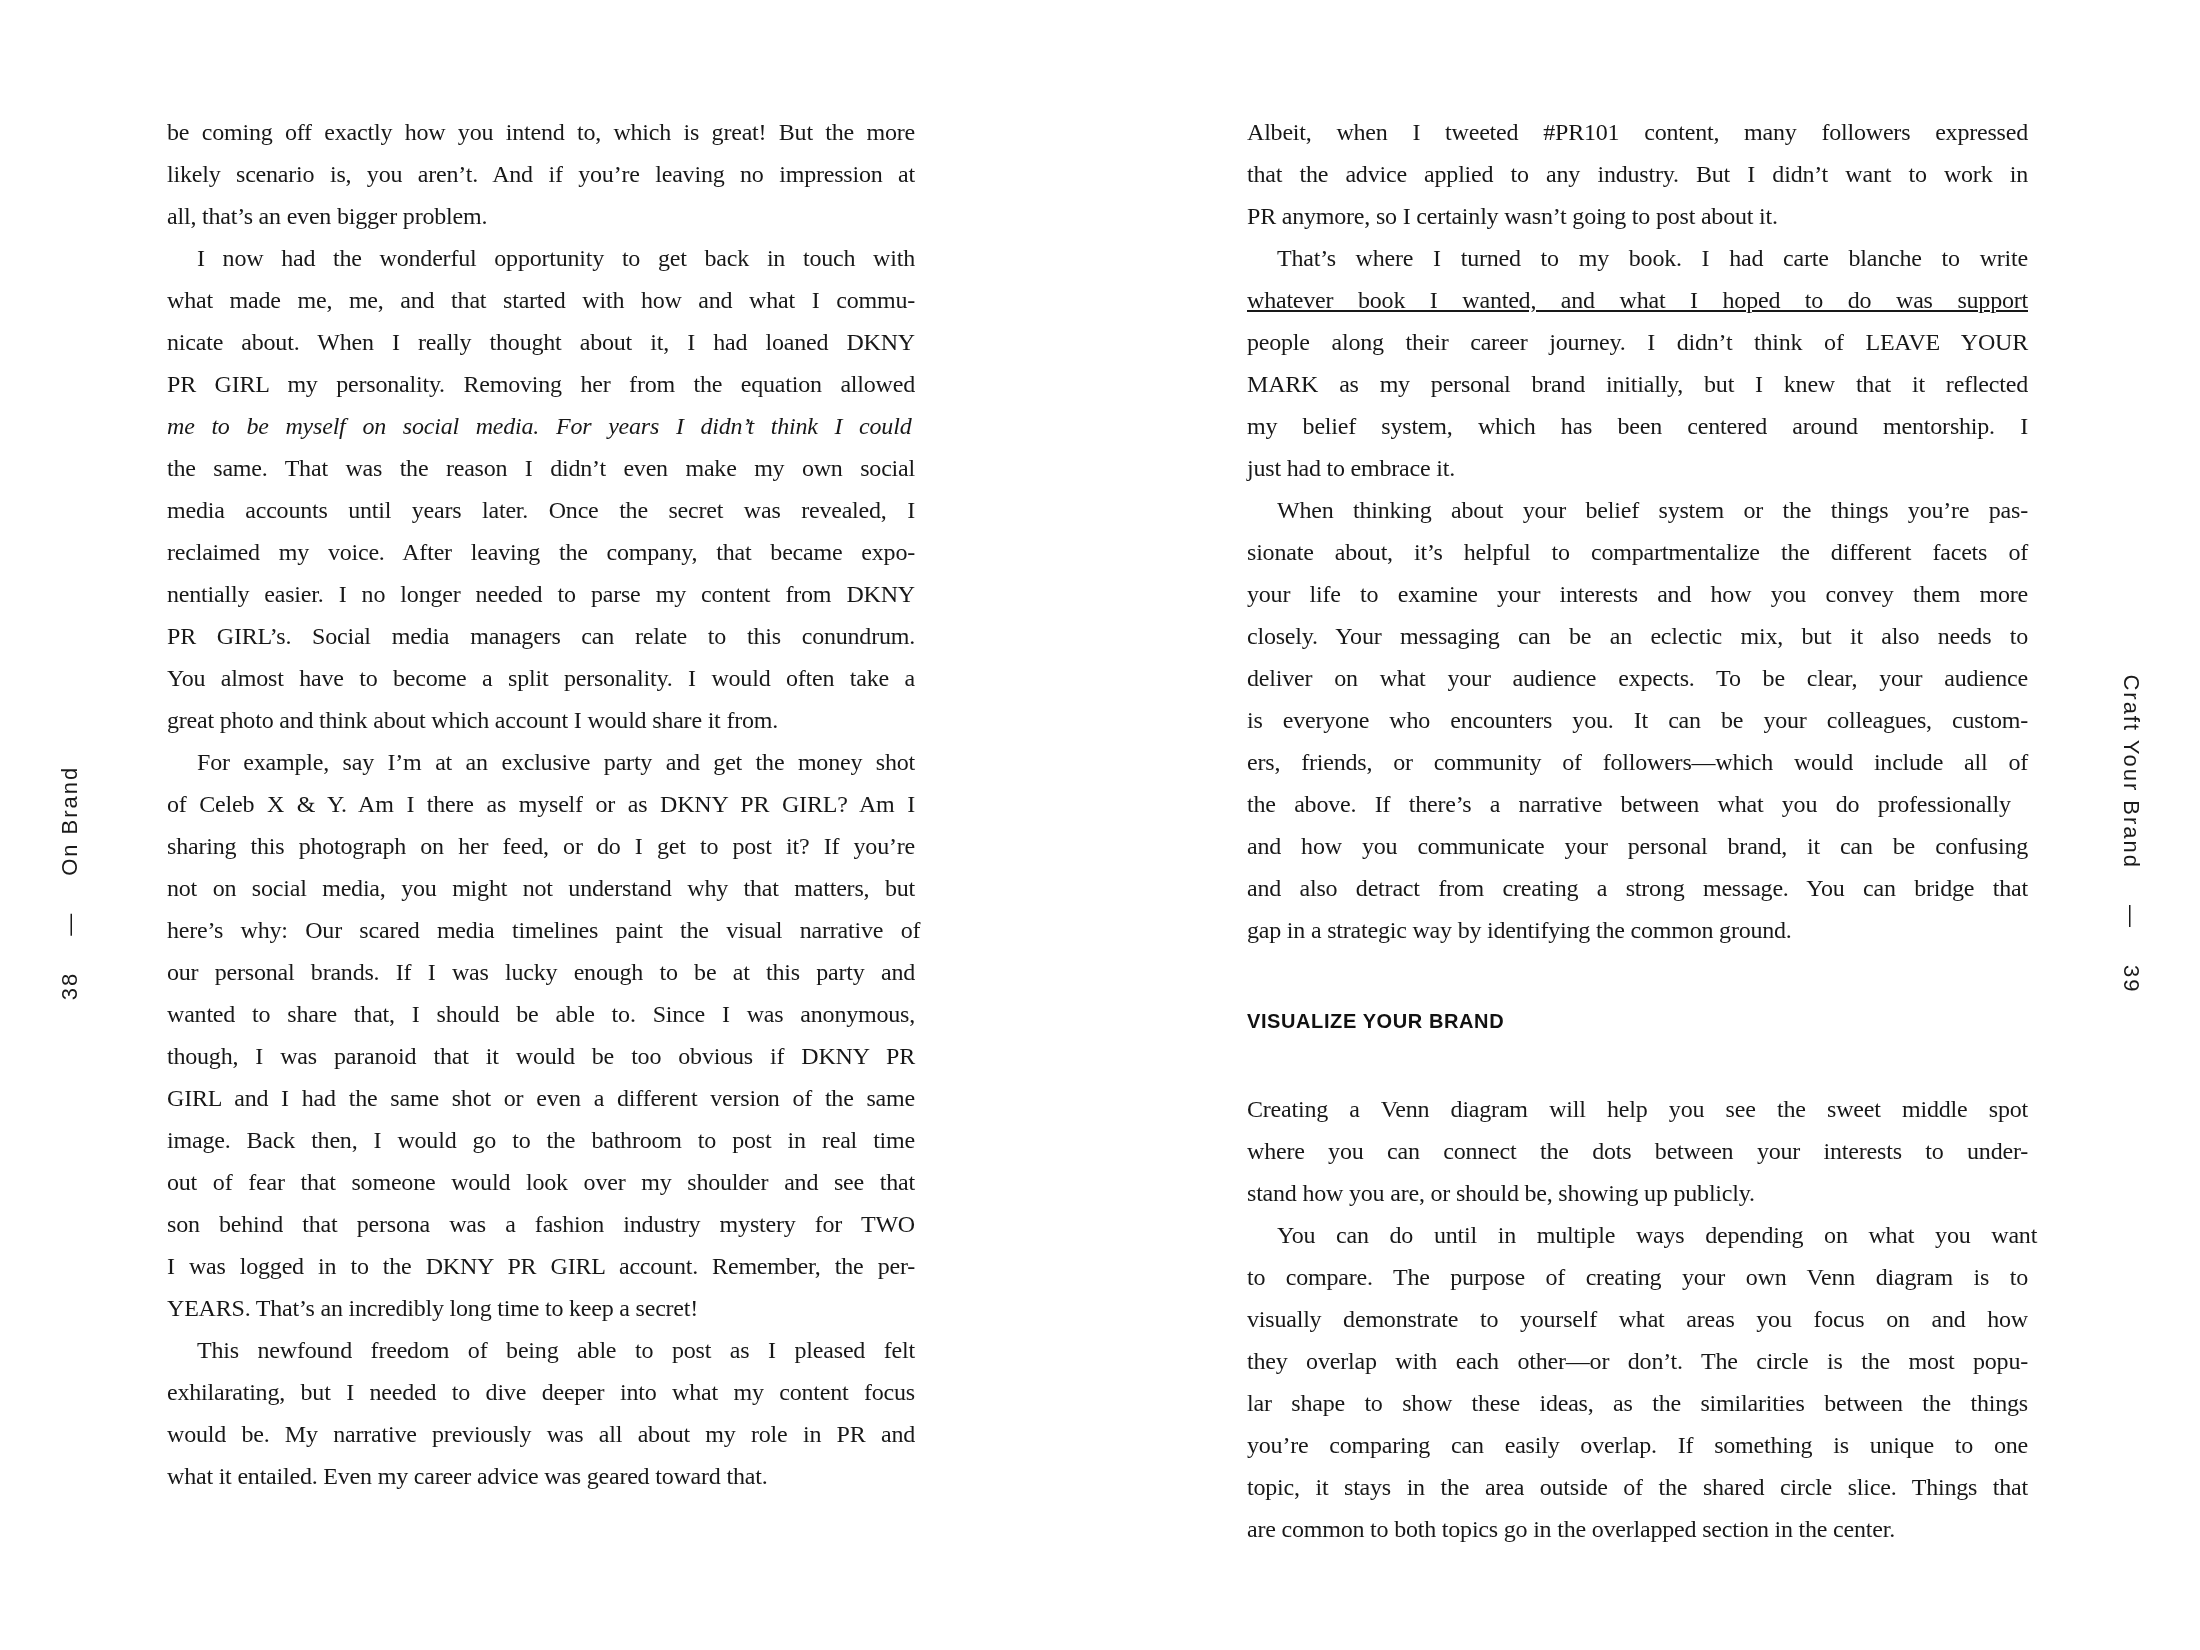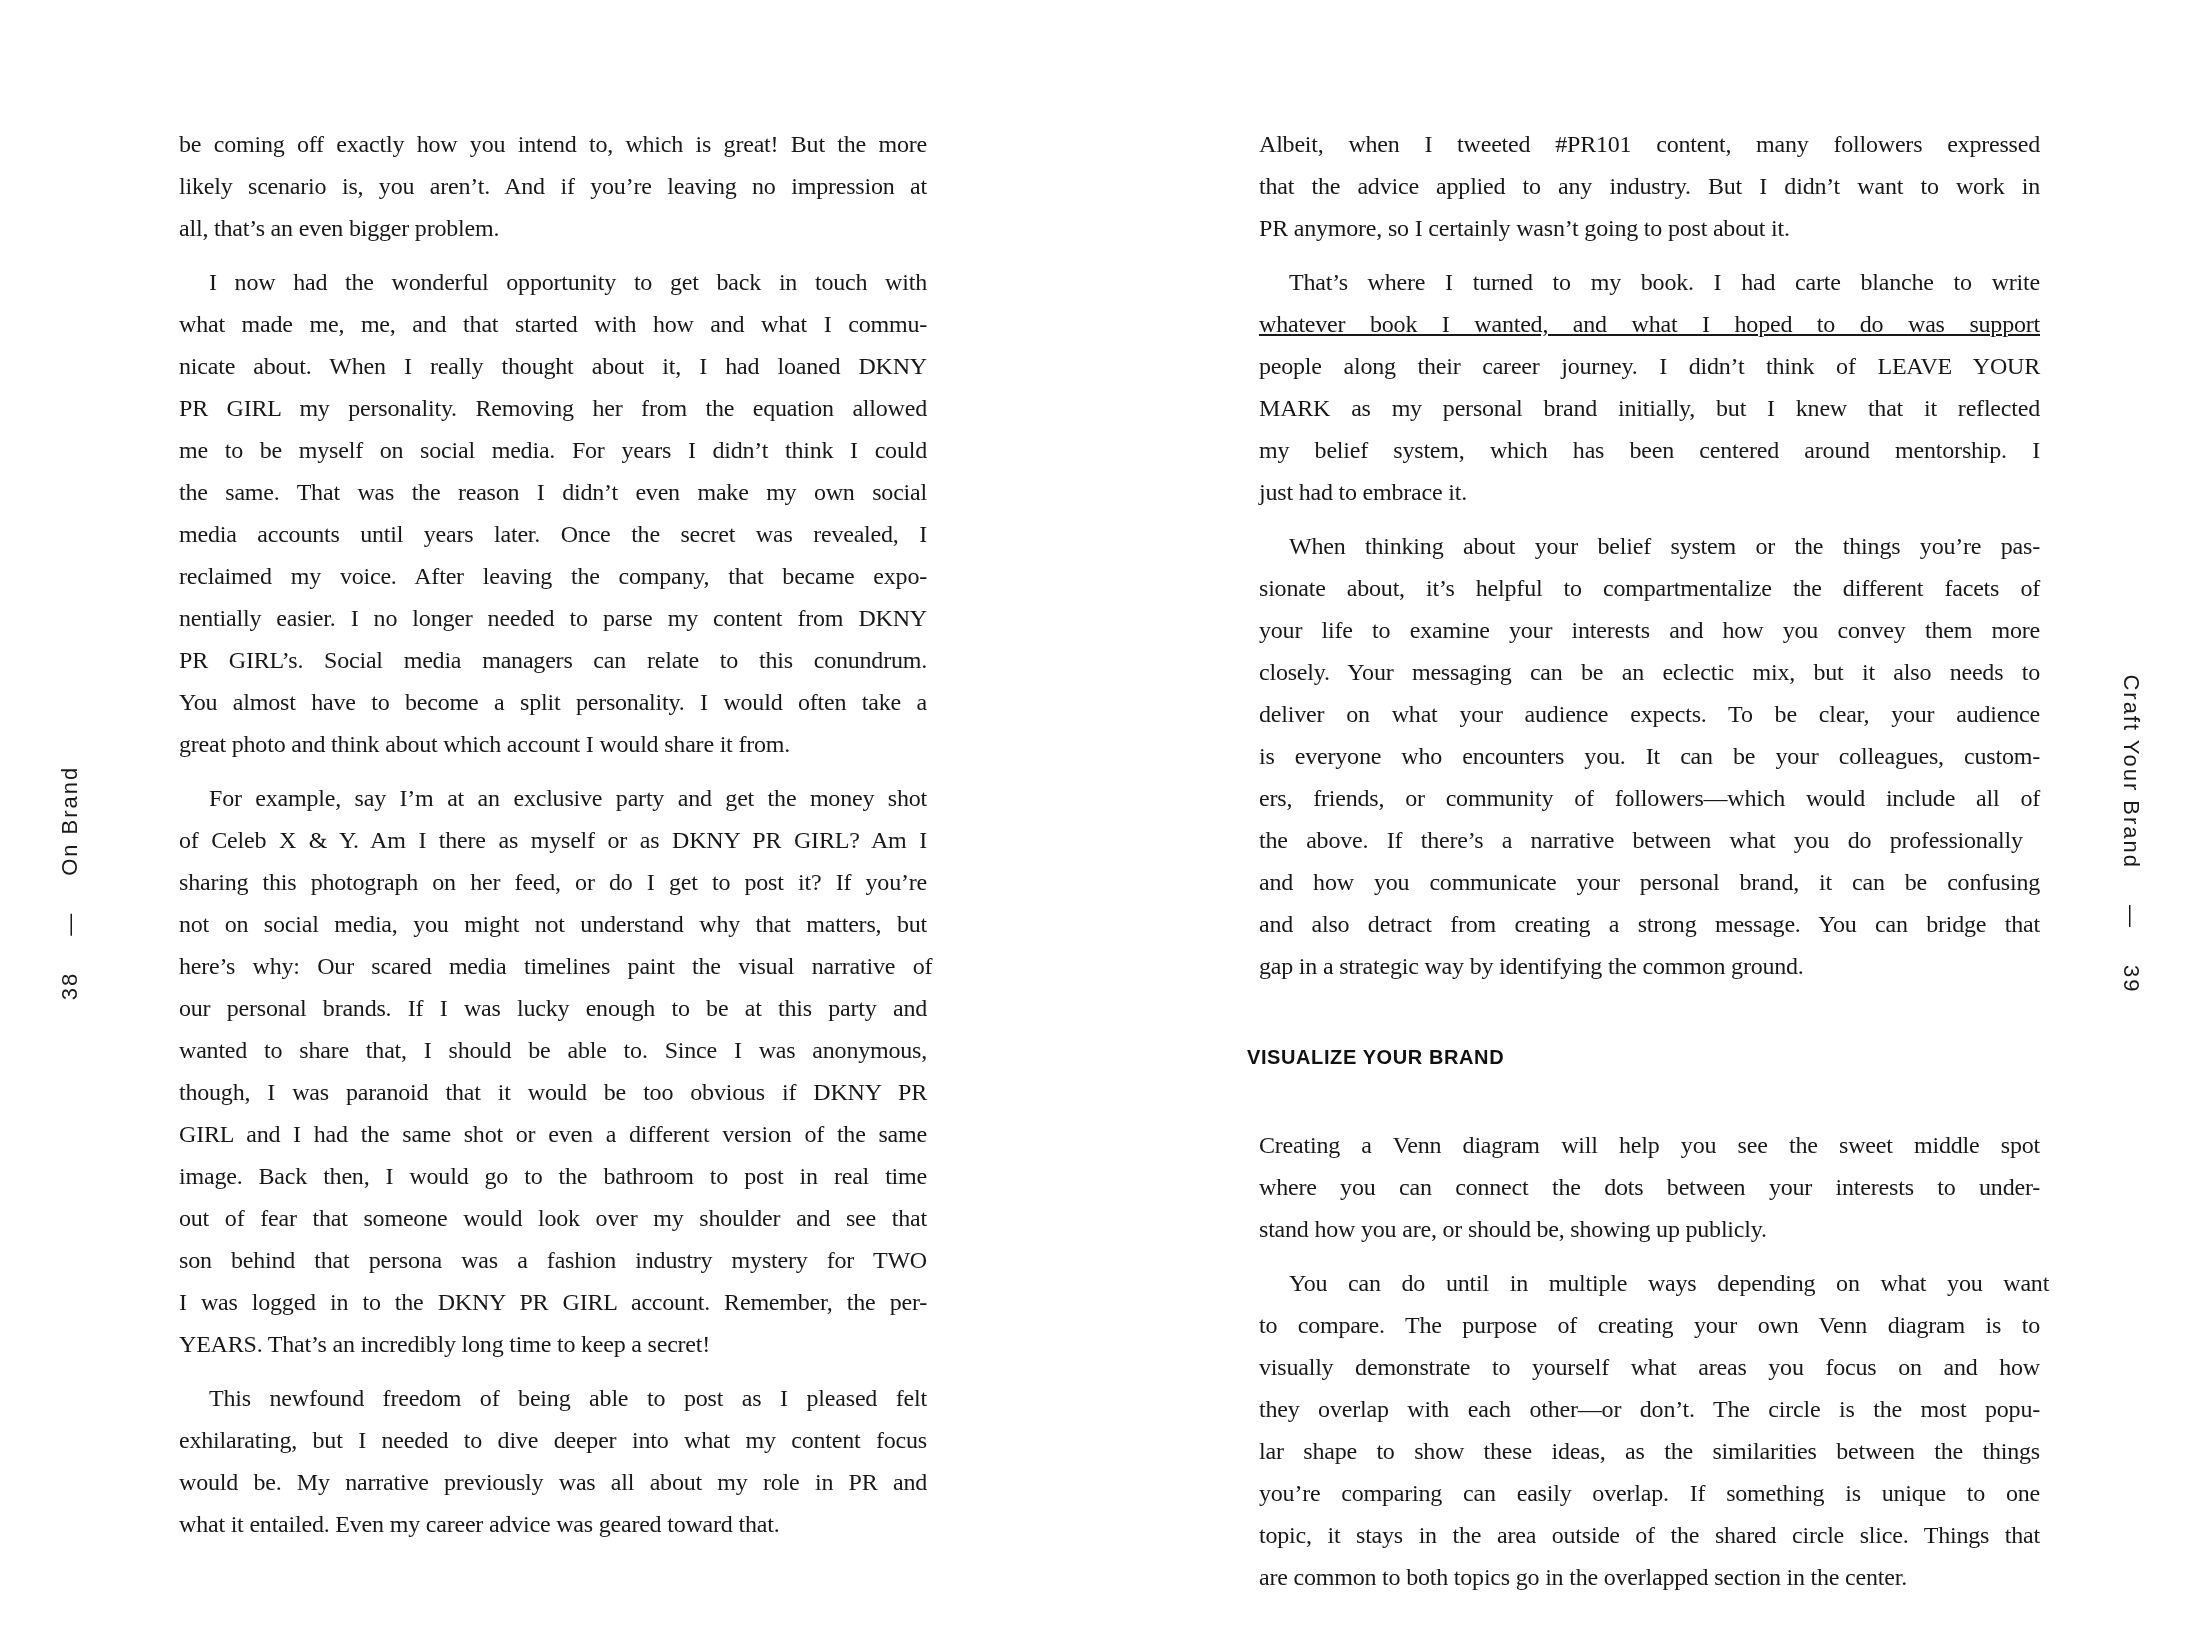--- a/index.html
+++ b/index.html
@@ -13,21 +13,21 @@
     position: absolute;
     top: 111px;
     font-family: "Liberation Serif", "DejaVu Serif", serif;
     font-size: 24px;
     line-height: 42px;
     letter-spacing: -0.2px;
     color: #181818;
   }
   #left-col  { left: 167px; width: 748px; }
   #right-col { left: 1247px; width: 781px; }
-  .para { margin: 12px; padding: 0; }
+  .para { margin: 0; padding: 0; }
   .tline { white-space: nowrap; }
   .tline.indent { padding-left: 30px; }
   .tline > span { display: inline; }
   .section-heading {
     font-family: "Liberation Sans", sans-serif;
     font-weight: 700;
     font-size: 20px;
     line-height: 36px;
     letter-spacing: 0.6px;
     color: #111111;
@@ -64,21 +64,21 @@
         <div class="para">
           <div class="tline" style="word-spacing: 6.64543px;"><span>be coming off exactly how you intend to, which is great! But the more</span></div>
           <div class="tline" style="word-spacing: 9.75px;"><span>likely scenario is, you aren’t. And if you’re leaving no impression at</span></div>
           <div class="tline ragged"><span>all, that’s an even bigger problem.</span></div>
         </div>
         <div class="para">
           <div class="tline indent" style="word-spacing: 12.0284px;"><span>I now had the wonderful opportunity to get back in touch with</span></div>
           <div class="tline" style="word-spacing: 10.9193px;"><span>what made me, me, and that started with how and what I commu-</span></div>
           <div class="tline" style="word-spacing: 12.4134px;"><span>nicate about. When I really thought about it, I had loaned DKNY</span></div>
           <div class="tline" style="word-spacing: 12.7726px;"><span>PR GIRL my personality. Removing her from the equation allowed</span></div>
-          <div class="tline" style="word-spacing: 10.9916px;"><span>me to be myself on social media. For years I didn’t think I could</span></div>
+          <div class="tline" style="word-spacing: 10.9916px; font-style: italic;"><span>me to be myself on social media. For years I didn’t think I could</span></div>
           <div class="tline" style="word-spacing: 11.7318px;"><span>the same. That was the reason I didn’t even make my own social</span></div>
           <div class="tline" style="word-spacing: 14.7937px;"><span>media accounts until years later. Once the secret was revealed, I</span></div>
           <div class="tline" style="word-spacing: 13.1059px;"><span>reclaimed my voice. After leaving the company, that became expo-</span></div>
           <div class="tline" style="word-spacing: 9.33949px;"><span>nentially easier. I no longer needed to parse my content from DKNY</span></div>
           <div class="tline" style="word-spacing: 15.0451px;"><span>PR GIRL’s. Social media managers can relate to this conundrum.</span></div>
           <div class="tline" style="word-spacing: 9.73828px;"><span>You almost have to become a split personality. I would often take a</span></div>
           <div class="tline ragged"><span>great photo and think about which account I would share it from.</span></div>
         </div>
         <div class="para">
           <div class="tline indent" style="word-spacing: 7.76432px;"><span>For example, say I’m at an exclusive party and get the money shot</span></div>

